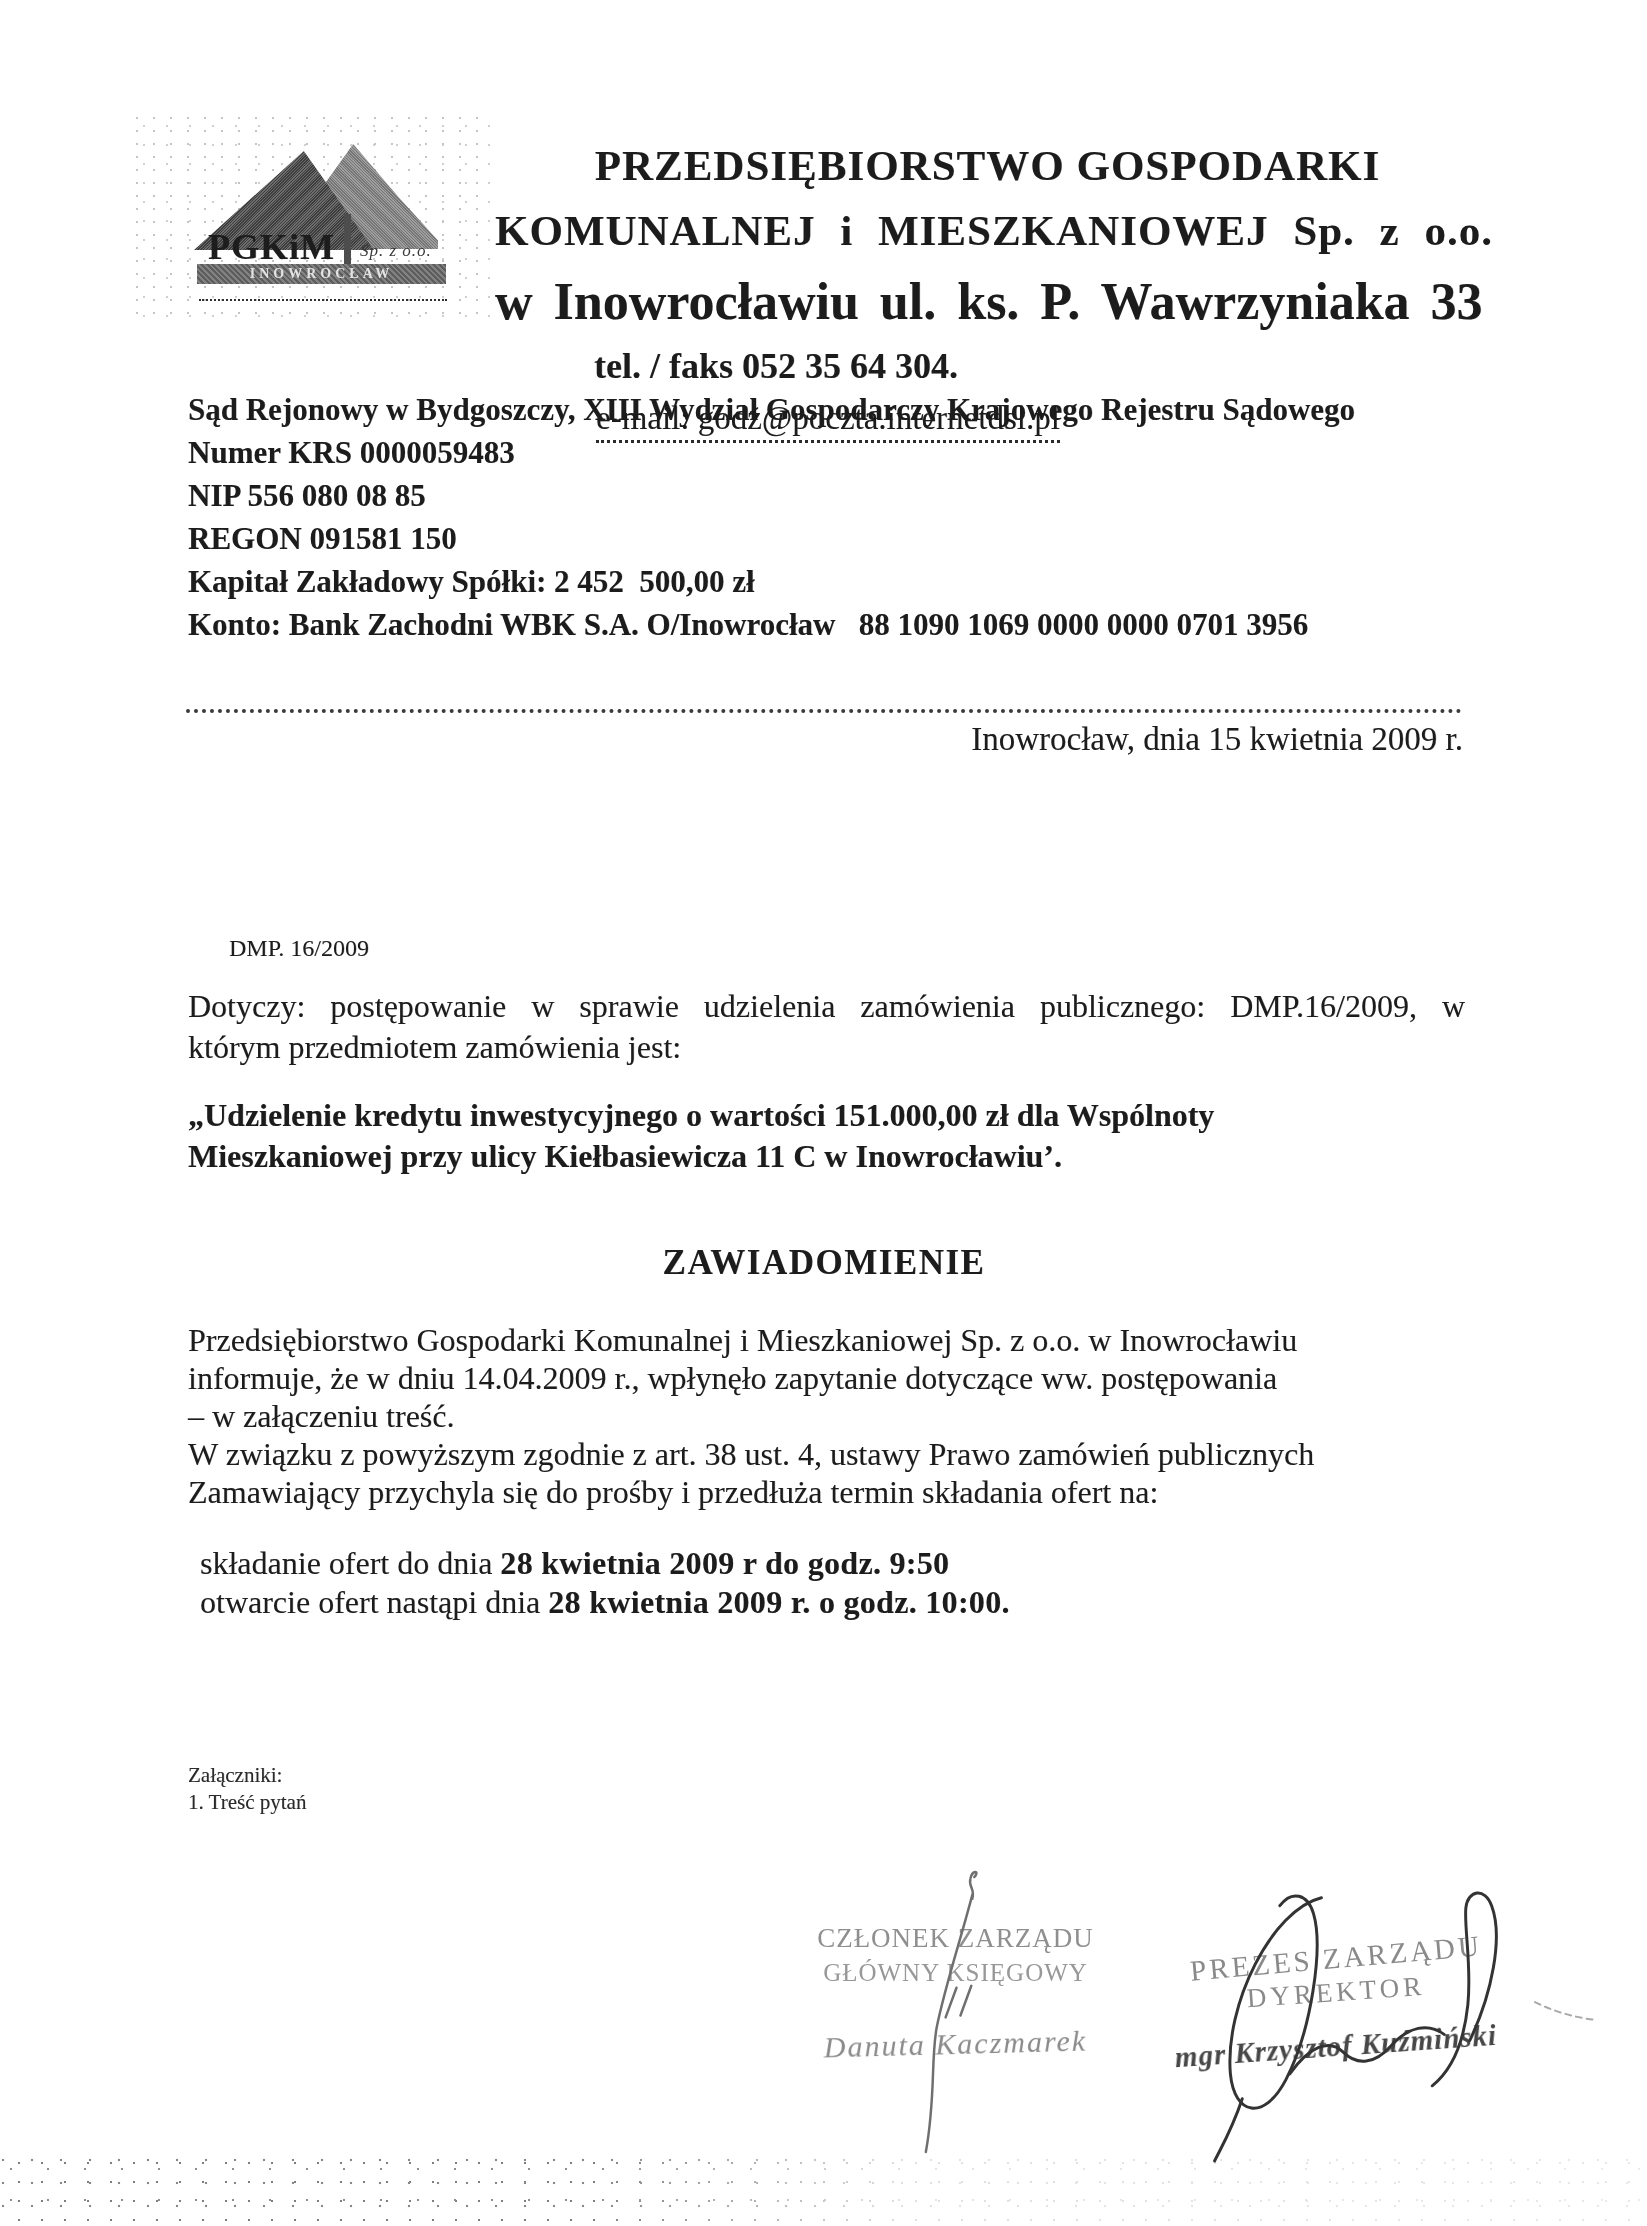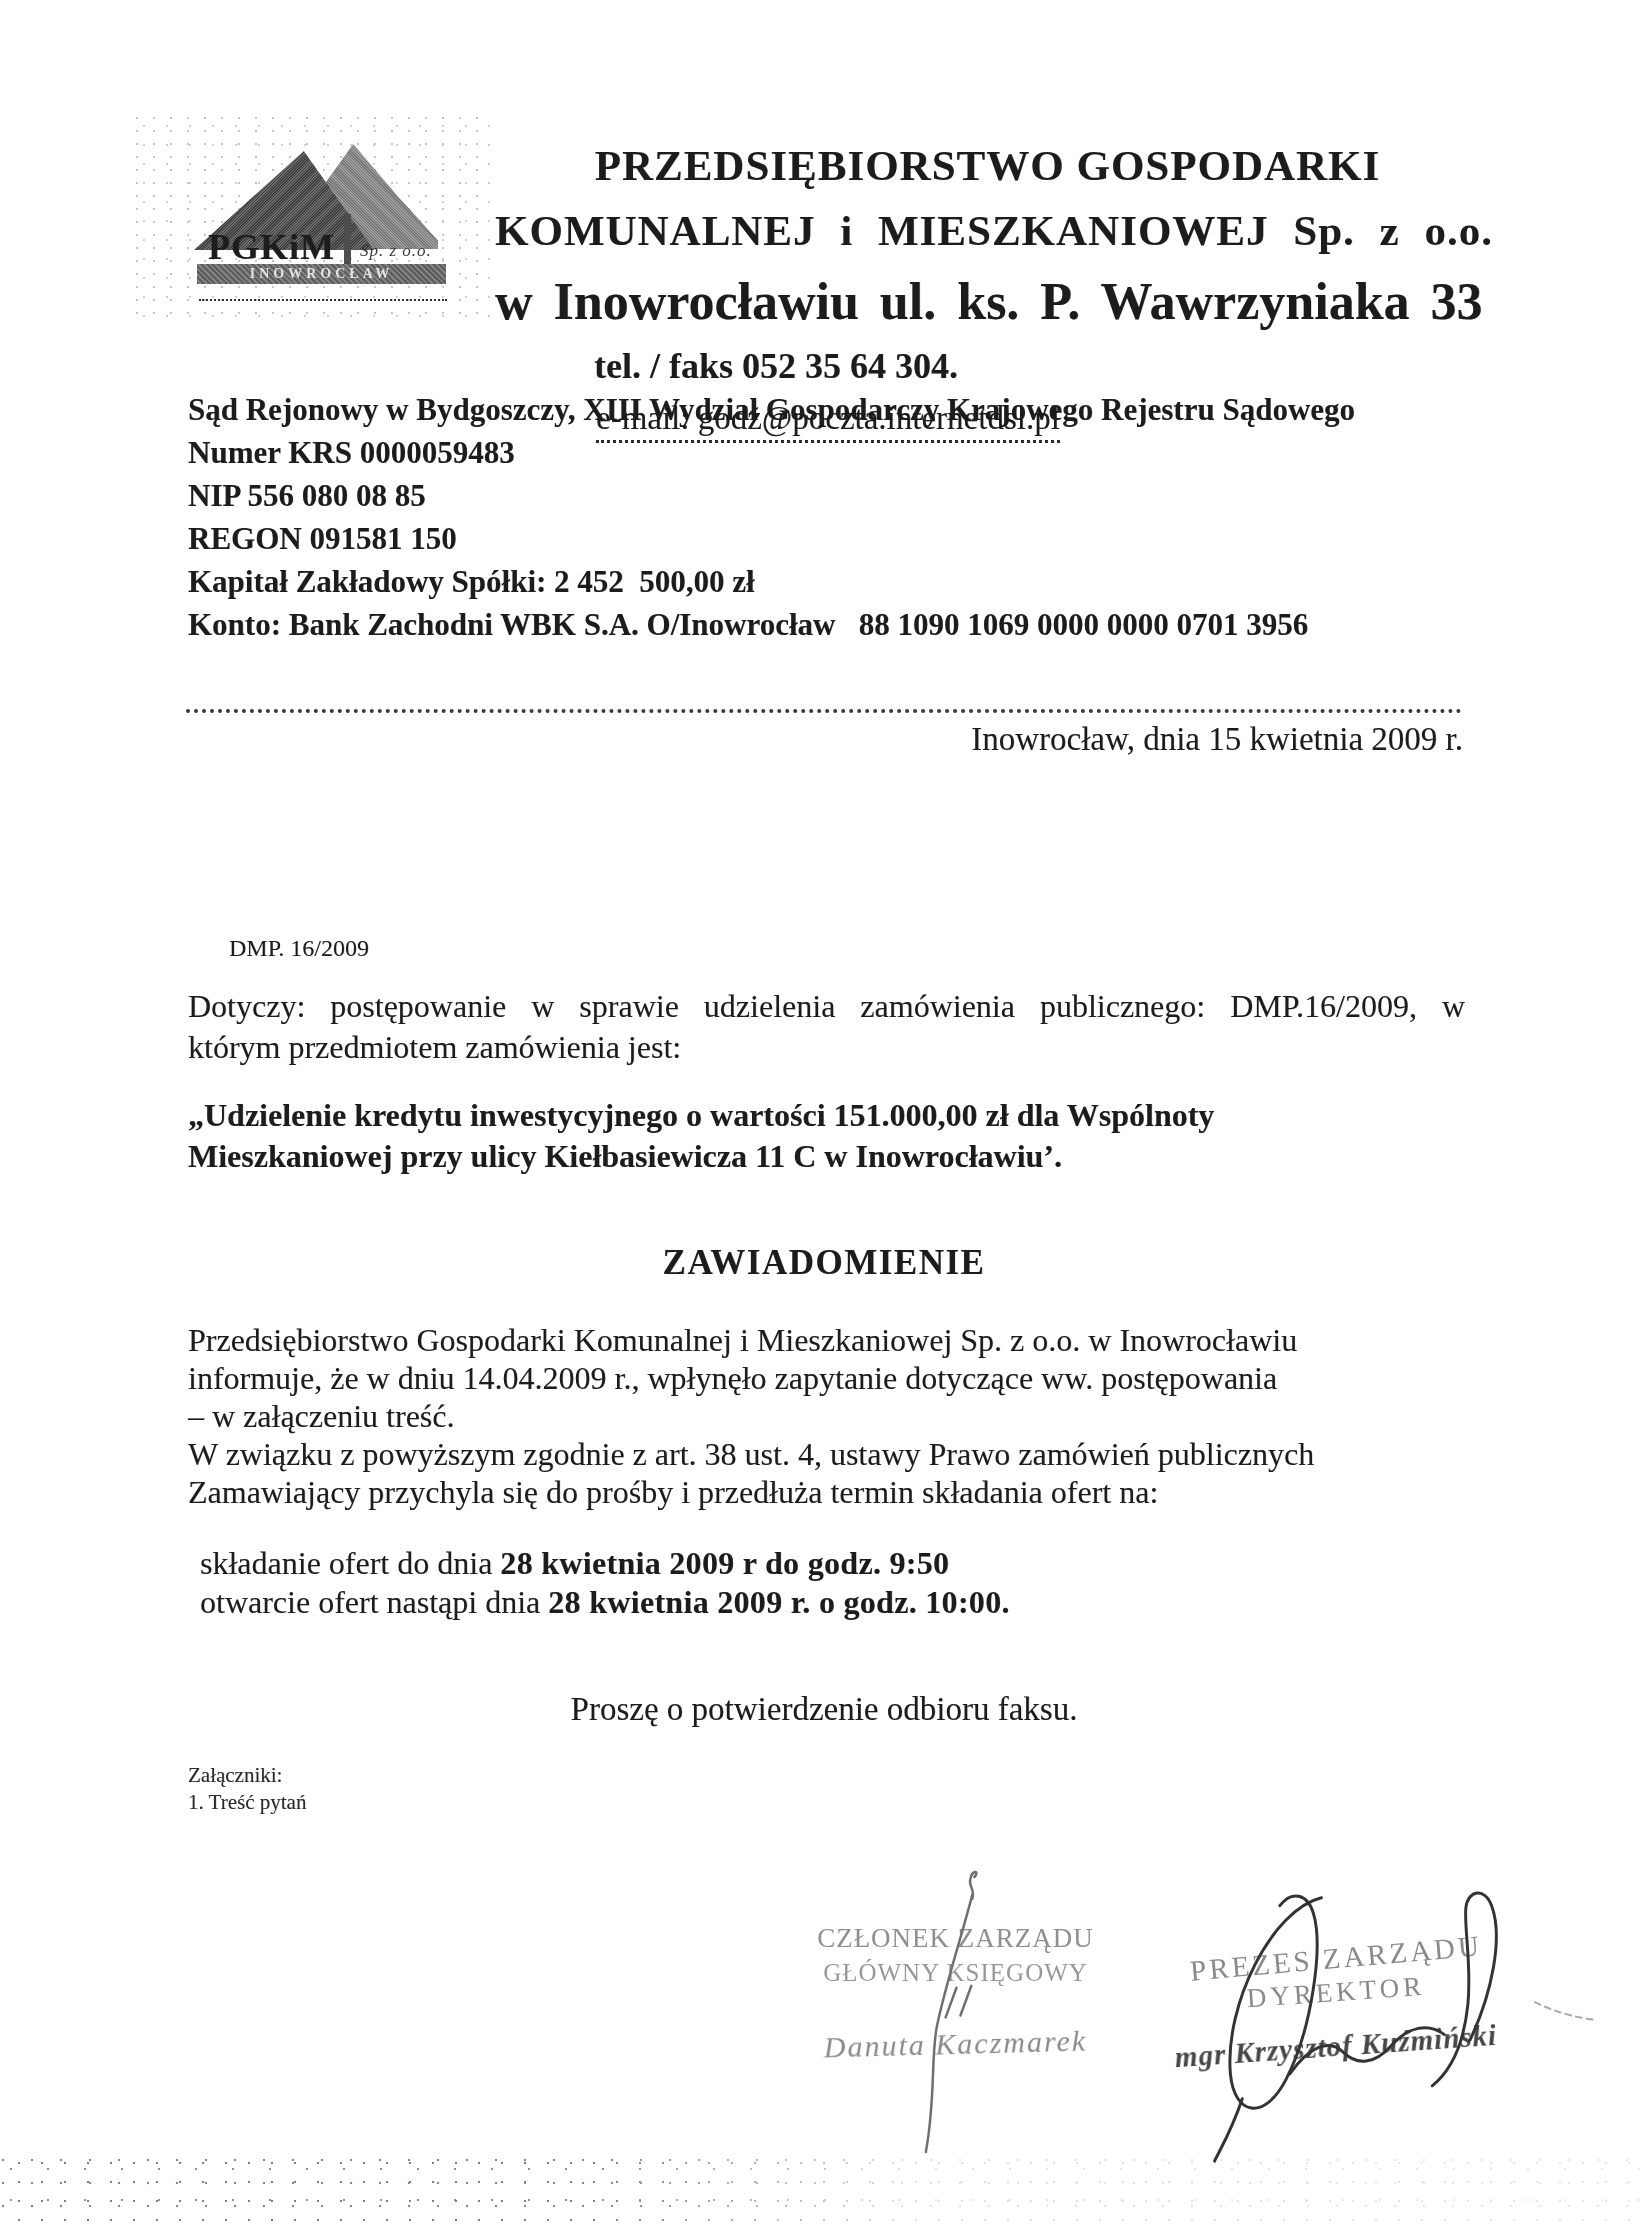--- a/index.html
+++ b/index.html
@@ -165,21 +165,20 @@
     <div class="nowrap">– w załączeniu treść.</div>
     <div class="nowrap">W związku z powyższym zgodnie z art. 38 ust. 4, ustawy Prawo zamówień publicznych</div>
     <div class="nowrap">Zamawiający przychyla się do prośby i przedłuża termin składania ofert na:</div>
   </div>
 
   <div class="deadlines ink">
     <div class="nowrap"><span>składanie ofert do dnia </span><b>28 kwietnia 2009 r do godz. 9:50</b></div>
     <div class="nowrap"><span>otwarcie ofert nastąpi dnia </span><b>28 kwietnia 2009 r. o godz. 10:00.</b></div>
   </div>
 
-  <div class="closing ink">Proszę o potwierdzenie odbioru faksu.</div>
 
   <div class="attachments ink">
     <div>Załączniki:</div>
     <div>1. Treść pytań</div>
   </div>
 
   <div class="sig-left">
     <div class="role1">CZŁONEK ZARZĄDU</div>
     <div class="role2">GŁÓWNY KSIĘGOWY</div>
     <div class="sig-name">Danuta Kaczmarek</div>

